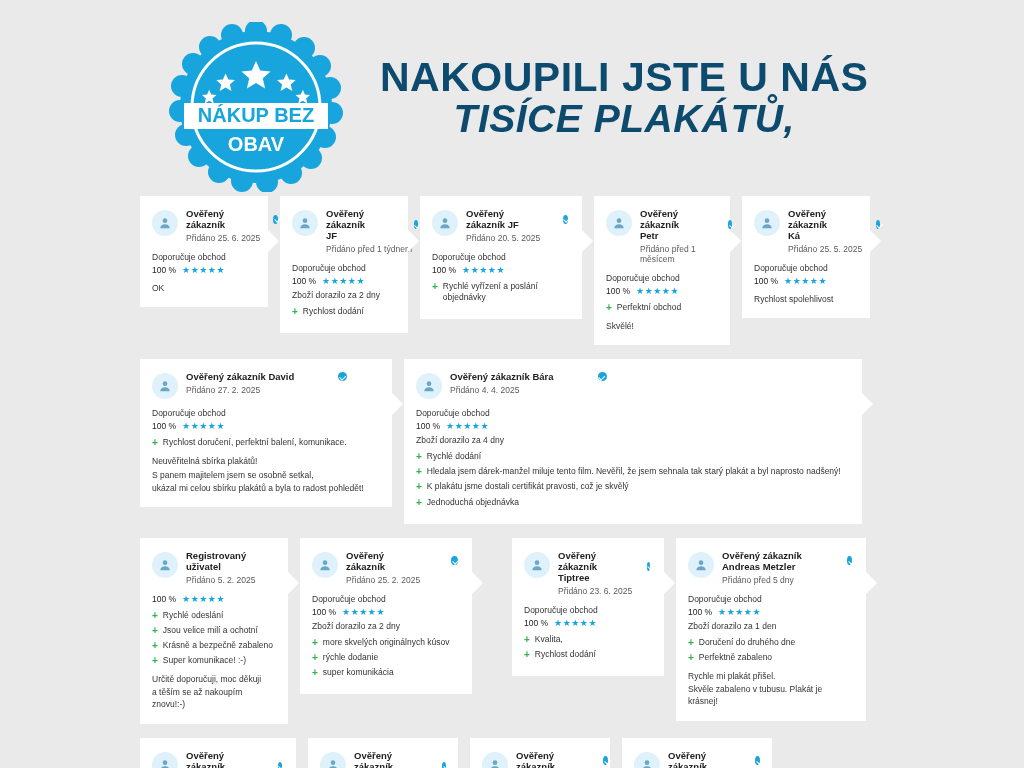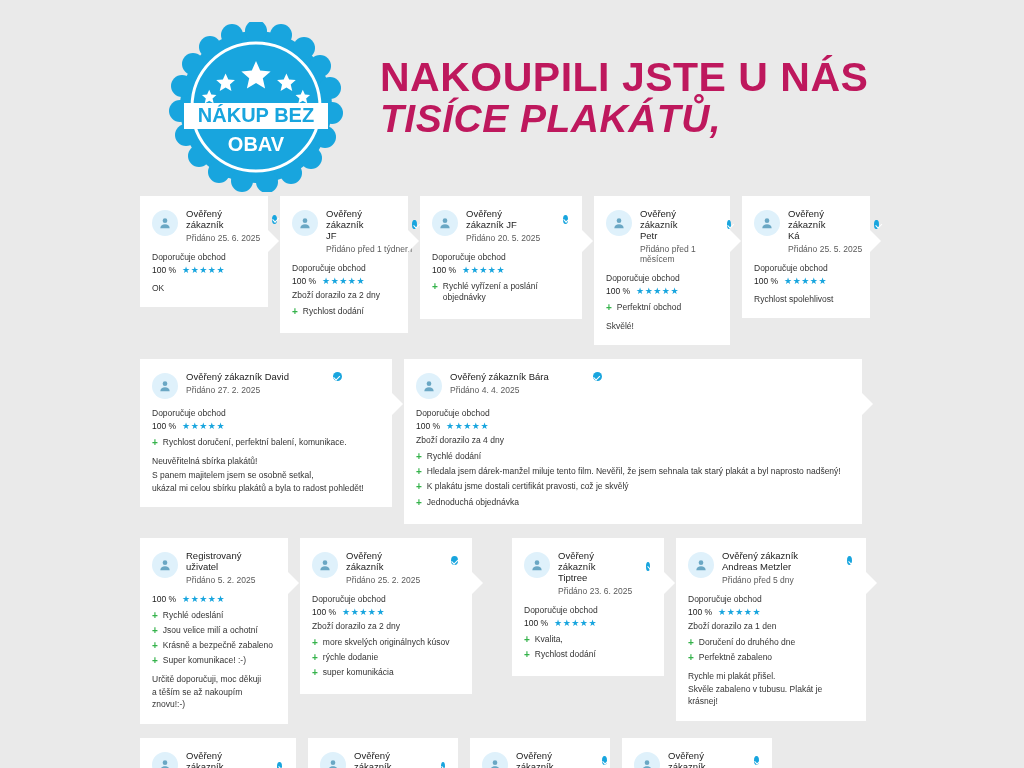--- a/index.html
+++ b/index.html
@@ -24,24 +24,25 @@
     padding-left: 150px;
   }
   .badge {
     position: absolute;
     left: 160px; top: 22px;
     width: 192px; height: 170px;
   }
   .badge svg { display: block; }
   .headline {
     margin-left: 230px;
-    color: #be185d;
+    color: #0c4a6e;
     font-weight: bold;
     letter-spacing: 0.5px;
     line-height: 1.02;
+    text-align: center;
   }
   .headline .l1 { font-size: 41px; display:block; }
   .headline .l2 { font-size: 39px; display:block;font-style:italic; }
   .headline .l3 { font-size: 41px; display:block; }
 
   
   .rows { padding: 0 140px 0 140px; }
   .row { display: flex; align-items: flex-start; margin-bottom: 14px; }
 
   .card {
@@ -64,21 +65,21 @@
   }
   .card-head { display: flex; align-items: flex-start; }
   .avatar {
     width: 26px; height: 26px; border-radius: 50%;
     background: #dff1fb;
     display: flex; align-items: center; justify-content: center;
     margin-right: 8px; flex: 0 0 auto;
     margin-top: 2px;
   }
   .avatar svg { display:block; }
-  .who { font-size: 9.5px; color: #222; font-weight: normal; display:flex; align-items:center;gap:40px; }
+  .who { font-size: 9.5px; color: #222; font-weight: bold; display:flex; align-items:center;gap:40px; }
   .who .name { margin-right: 4px; }
   .verif {
     display:inline-block; width: 9px; height: 9px; border-radius:50%;
     background:#18a5de; position:relative;
   }
   .verif::after{
     content:"";
     position:absolute; left:2.5px; top:1.5px;
     width:2.5px; height:4.5px;
     border: solid #fff; border-width: 0 1.2px 1.2px 0;

